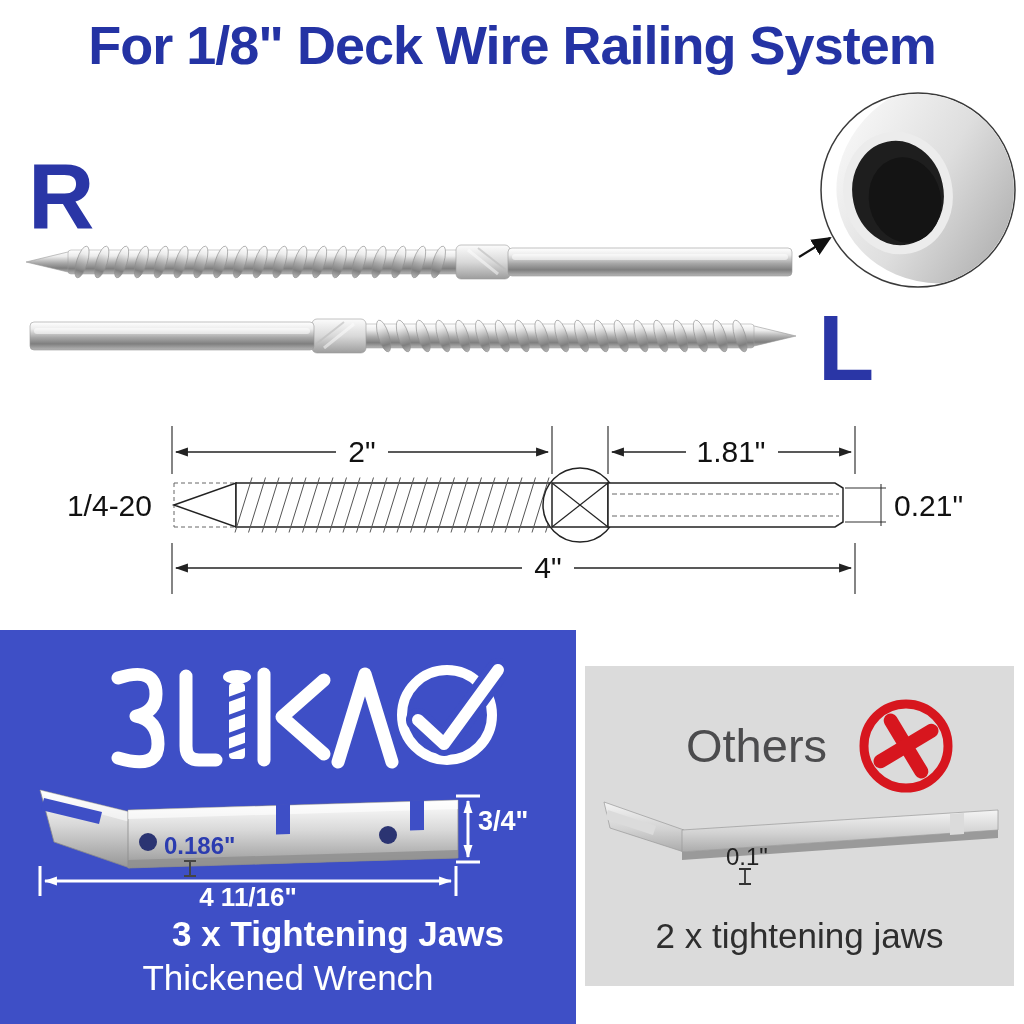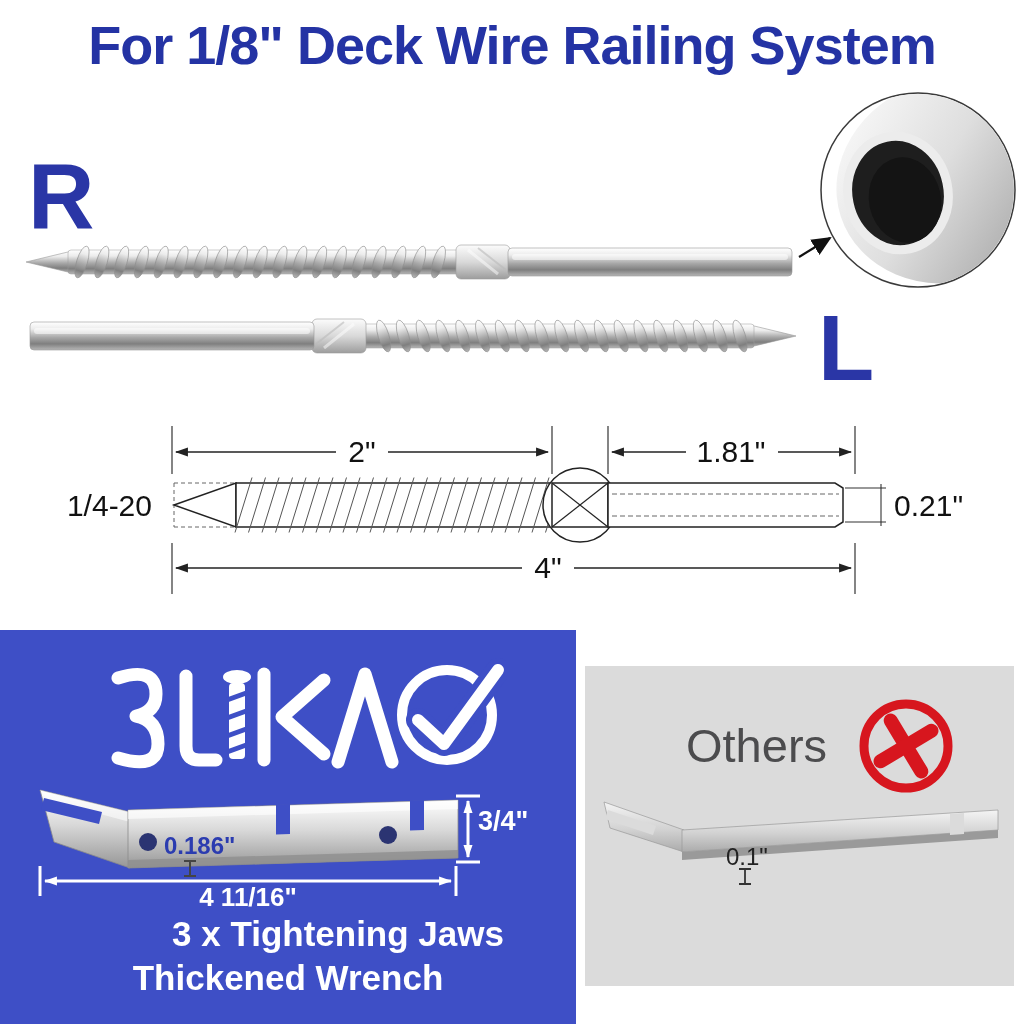--- a/index.html
+++ b/index.html
@@ -10,21 +10,21 @@
          color:#2433A4;letter-spacing:-1px;}
   .side-letter{font-weight:bold;color:#2A36A6;font-size:92px;line-height:1;}
   svg text{font-family:"Liberation Sans",sans-serif;}
   .dim-label{fill:#111;font-size:30px;}
   .blue-panel{left:0;top:630px;width:576px;height:394px;background:#3E4FC6;}
   .gray-panel{left:585px;top:666px;width:429px;height:320px;background:#DBDBDB;}
   .blika-thickness{left:164px;top:832px;font-size:24px;font-weight:bold;color:#2B3CB0;}
   .w34{left:478px;top:806px;font-size:27px;font-weight:bold;color:#ffffff;}
   .wlen{left:36px;top:882px;width:424px;text-align:center;font-size:26px;font-weight:bold;color:#ffffff;}
   .cap1{left:0;top:914px;width:676px;text-align:center;font-size:35px;font-weight:bold;color:#ffffff;}
-  .cap2{left:0;top:958px;width:576px;text-align:center;font-size:35px;font-weight:bold;color:#ffffff;}
+  .cap2{left:0;top:958px;width:576px;text-align:center;font-size:35px;font-weight:normal;color:#ffffff;}
   .others-heading{left:686px;top:718px;font-size:47px;font-weight:normal;color:#4C4C4E;}
   .others-thickness{left:726px;top:843px;font-size:24px;color:#222222;}
   .others-caption{left:585px;top:916px;width:429px;text-align:center;font-size:35px;color:#2e2e2e;}
   .tick{width:12px;height:13px;border-top:2px solid #444;border-bottom:2px solid #444;}
   .tick::before{content:"";position:absolute;left:5px;top:0;bottom:0;width:2px;background:#444;}
   .tick.abs{position:absolute;}
 </style>
 </head>
 <body>
 
@@ -334,14 +334,15 @@
     </defs>
     <path d="M14,12 L94,40 L94,62 L20,38 Z" fill="url(#om)" stroke="#999" stroke-width="0.7"></path>
     <path d="M18,20 L66,36 L63,45 L15,29 Z" fill="#DBDBDB"></path>
     <path d="M92,40 L408,20 L408,40 L92,62 Z" fill="url(#om)" stroke="#999" stroke-width="0.7"></path>
     <path d="M92,62 L408,40 L408,48 L92,70 Z" fill="#9a9a9a"></path>
     <path d="M360,24 L374,23 L374,44 L360,45 Z" fill="#DBDBDB"></path>
   </svg>
 
   <div class="abs others-thickness">0.1"</div>
   <div class="tick abs" style="left:739px;top:868px;border-color:#333;"></div>
+  <div class="abs others-caption">2 x tightening jaws</div>
 
 </div>
 
 </body></html>

